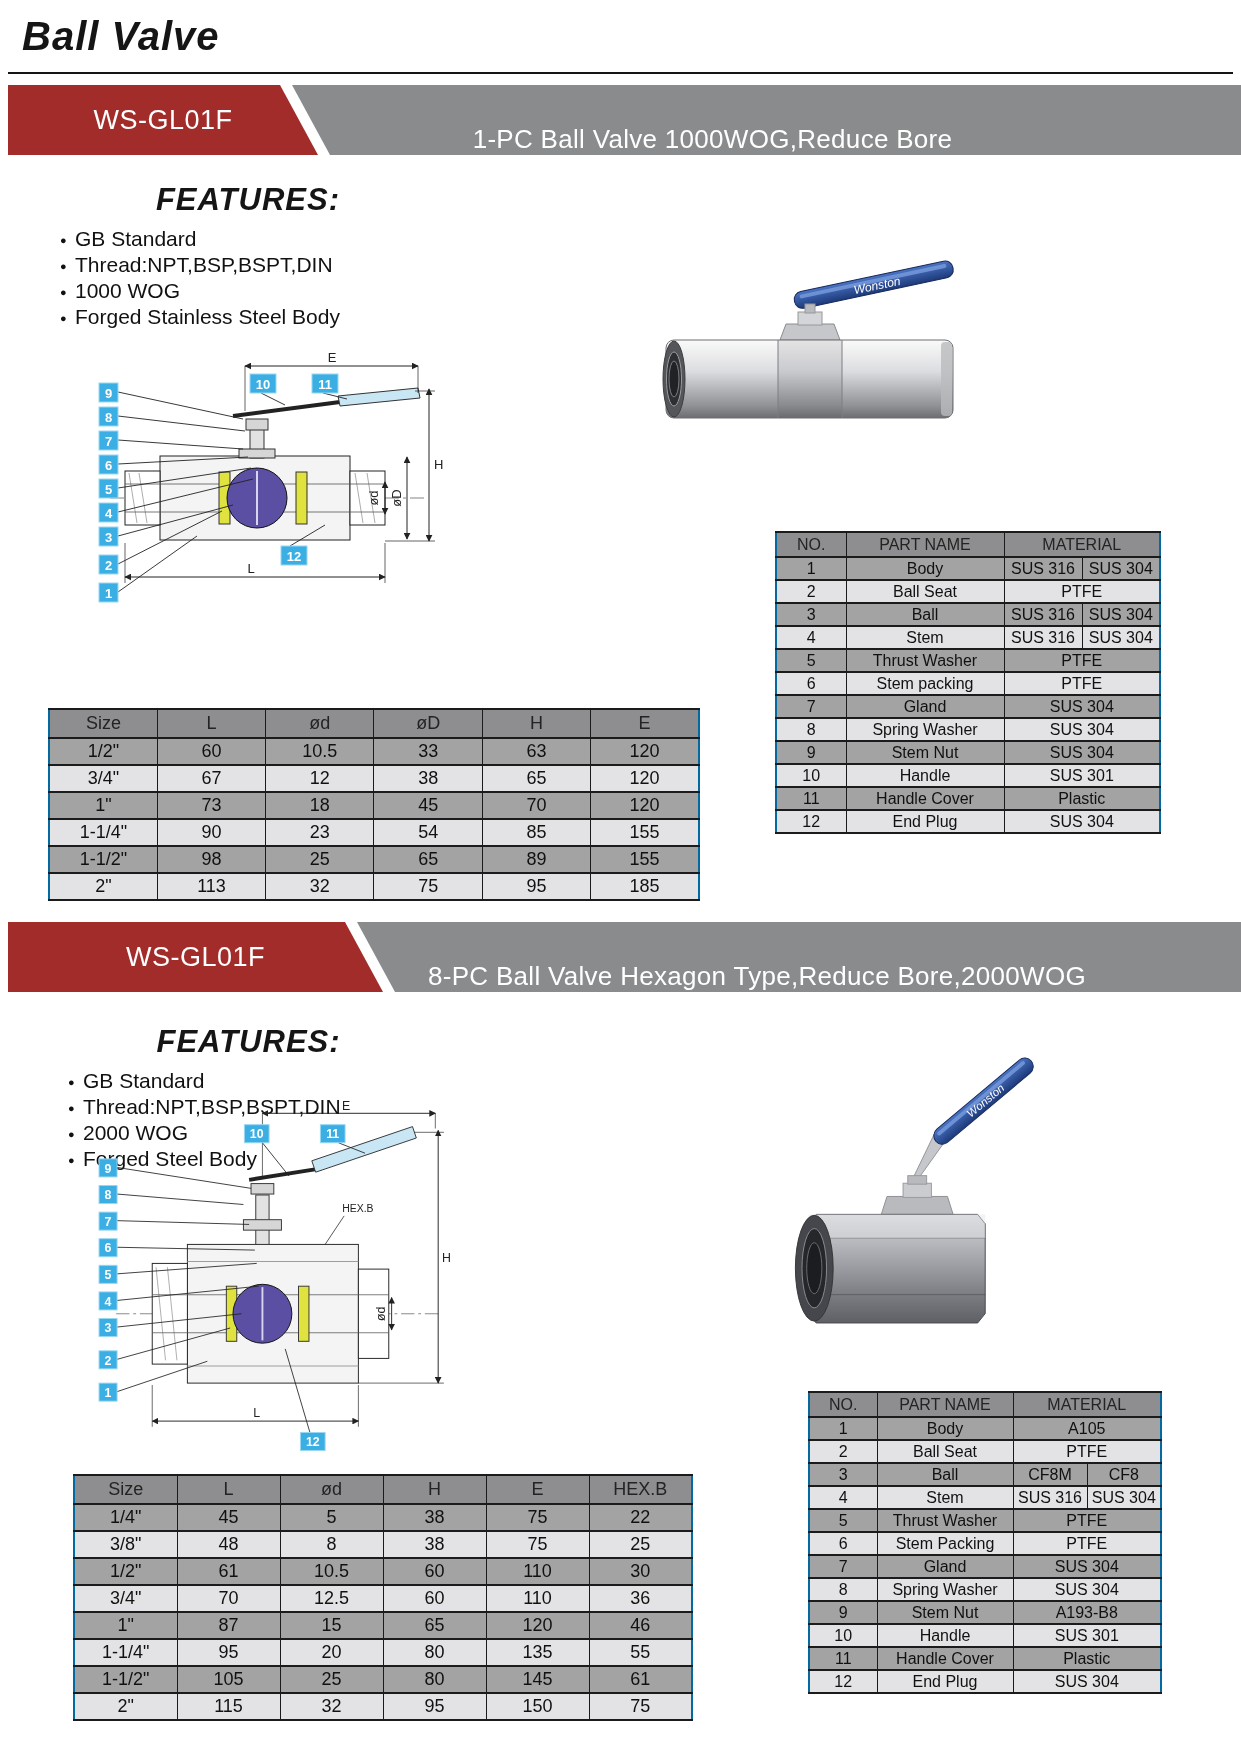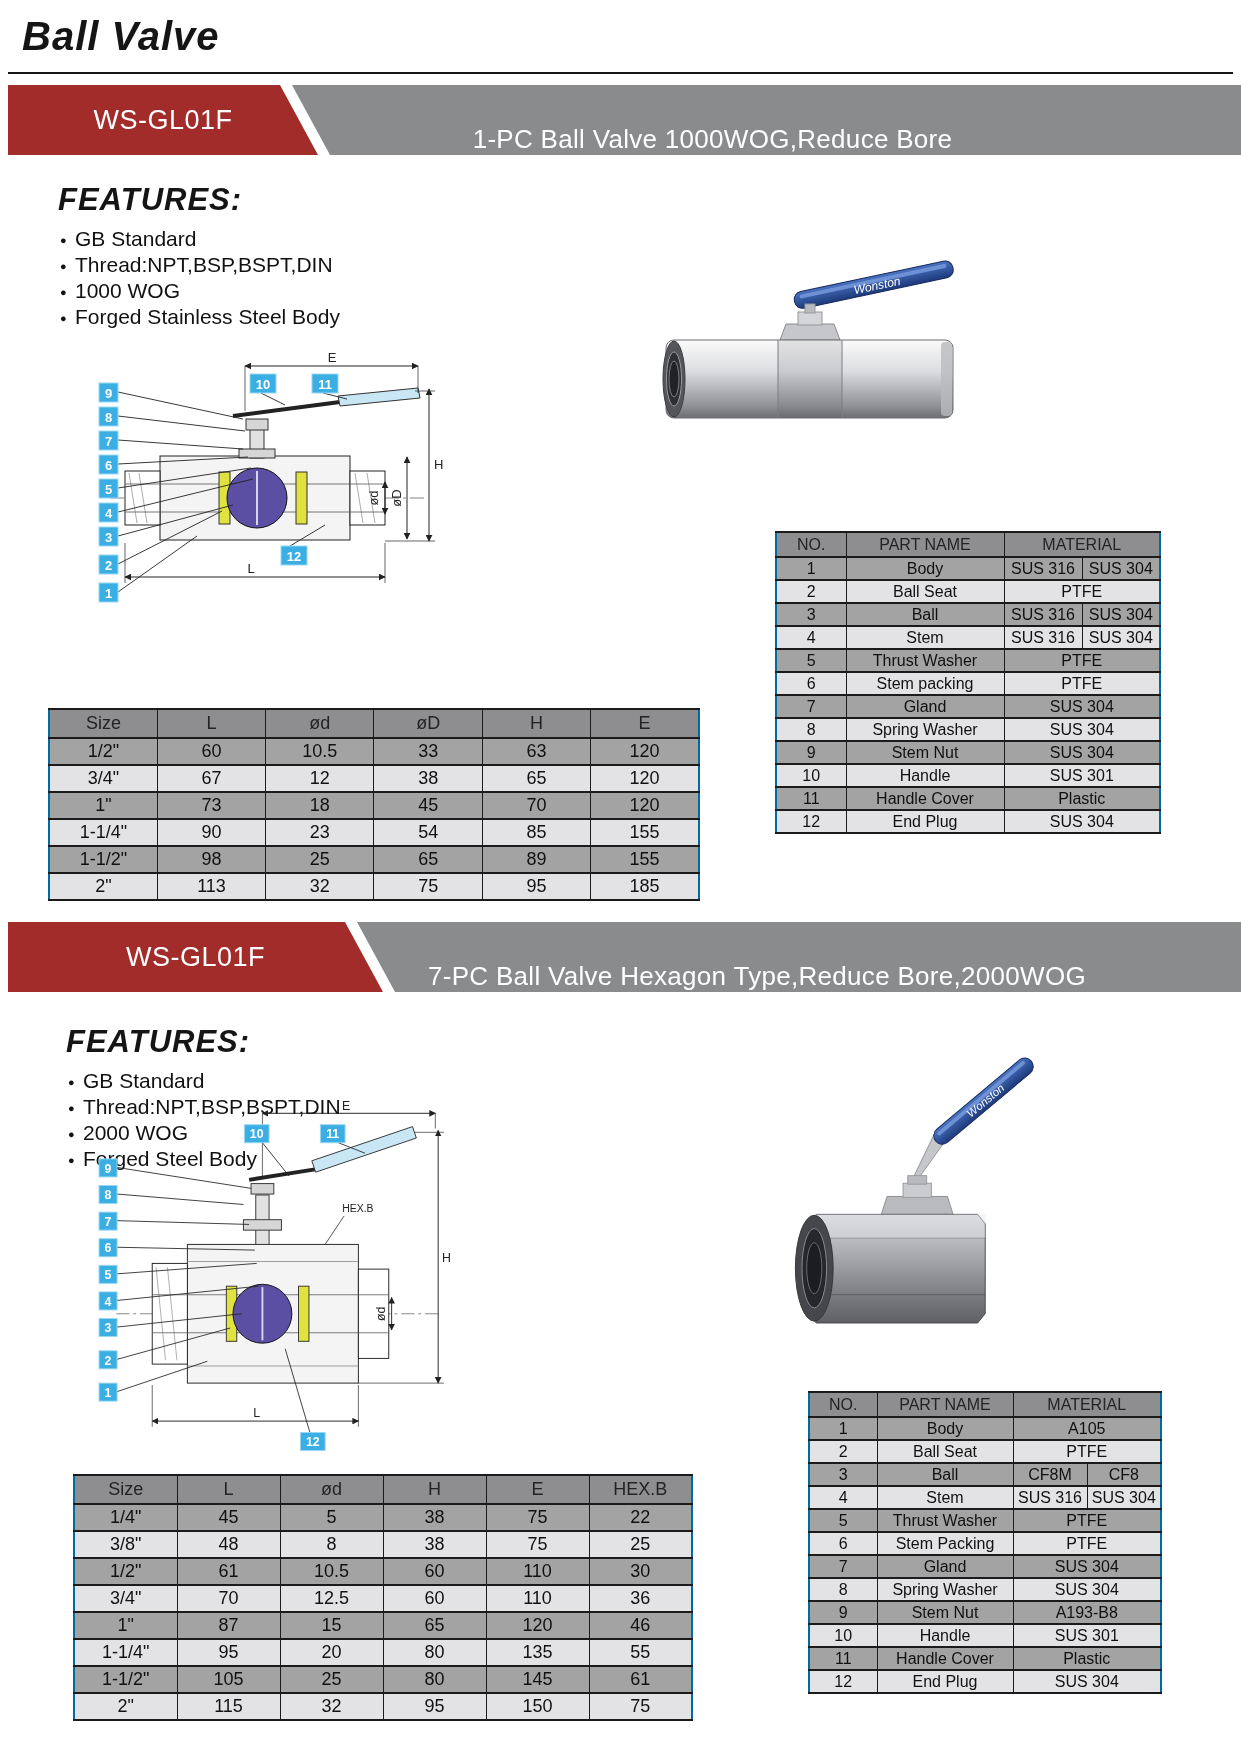--- a/index.html
+++ b/index.html
@@ -22,21 +22,21 @@
   .banner-1{top:85px;}
   .banner-1 .red{width:310px;}
   .banner-1 .gray{left:284px;width:957px;padding-right:0;}
   .banner-1 .gray span{transform:translateX(-58px);}
   .banner-2{top:922px;}
   .banner-2 .red{width:375px;}
   .banner-2 .gray{left:349px;width:892px;}
   .banner-2 .gray span{transform:translateX(-46px);}
 
   .features{position:absolute;}
-  .features-heading{font-style:italic;font-weight:700;font-size:31px;letter-spacing:1px;color:#151515;}
+  .features-heading{font-style:italic;font-weight:700;font-size:31px;letter-spacing:1px;color:#151515;text-align:right;}
   .features-list{list-style:none;margin:8px 0 0 2px;padding:0;font-size:21px;}
   .features-list li{position:relative;padding-left:15px;line-height:26px;}
   .features-list li::before{content:"●";position:absolute;left:0;top:1px;font-size:11px;}
   .features-1{left:58px;top:182px;}
   .features-2{left:66px;top:1024px;}
 
   .photo,.diagram{position:absolute;}
   .photo-1{left:648px;top:212px;width:320px;height:235px;}
   .photo-2{left:700px;top:990px;width:340px;height:360px;}
   .diagram-1{left:85px;top:352px;width:360px;height:252px;}
@@ -376,21 +376,21 @@
           <td>185</td>
         </tr>
       </tbody>
     </table>
 
   <div class="banner banner-2">
     <div class="red" style="background:#A22C29;">
       <span>WS-GL01F</span>
     </div>
     <div class="gray" style="background:#8A8B8D;">
-      <span>7-PC Ball Valve Hexagon Type,Reduce Bore,2000WOG</span>
+      <span>8-PC Ball Valve Hexagon Type,Reduce Bore,2000WOG</span>
     </div>
   </div>
 
   <div class="features features-2">
     <div class="features-heading">FEATURES:</div>
     <ul class="features-list">
         <li>GB Standard</li>
         <li>Thread:NPT,BSP,BSPT,DIN</li>
         <li>2000 WOG</li>
         <li>Forged Steel Body</li>

